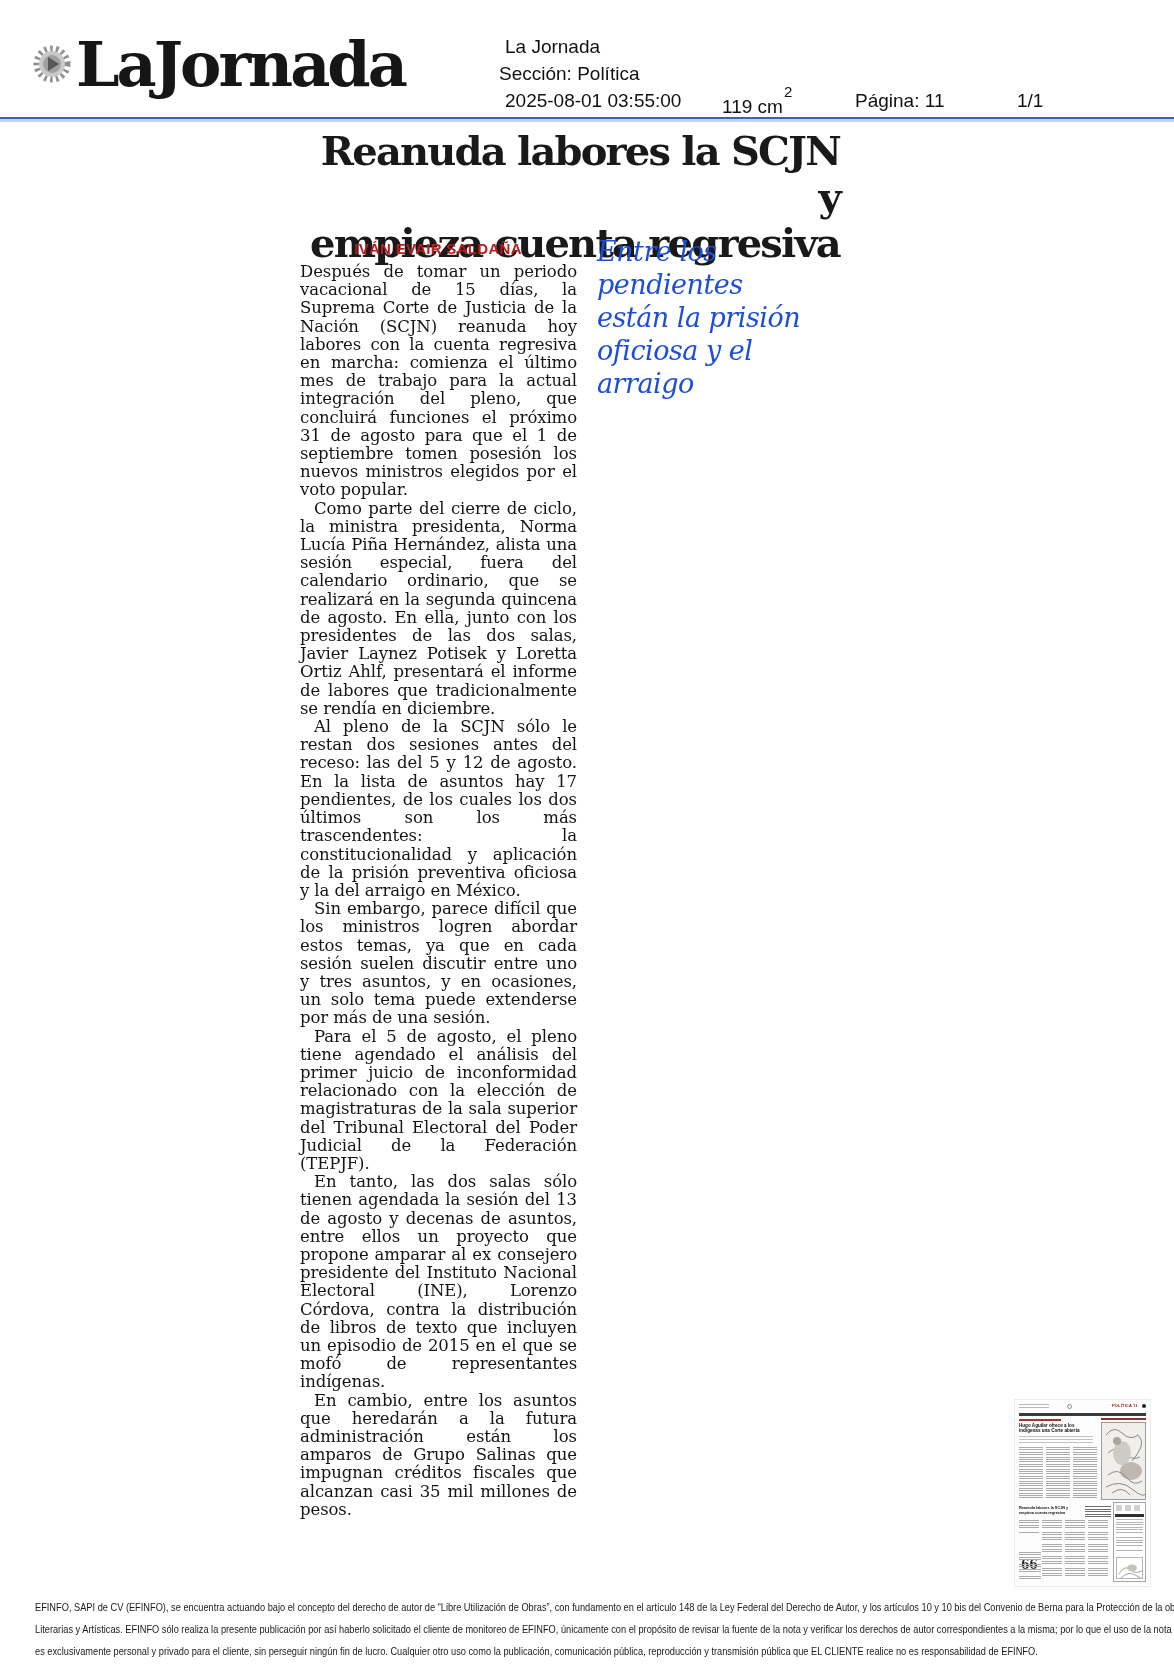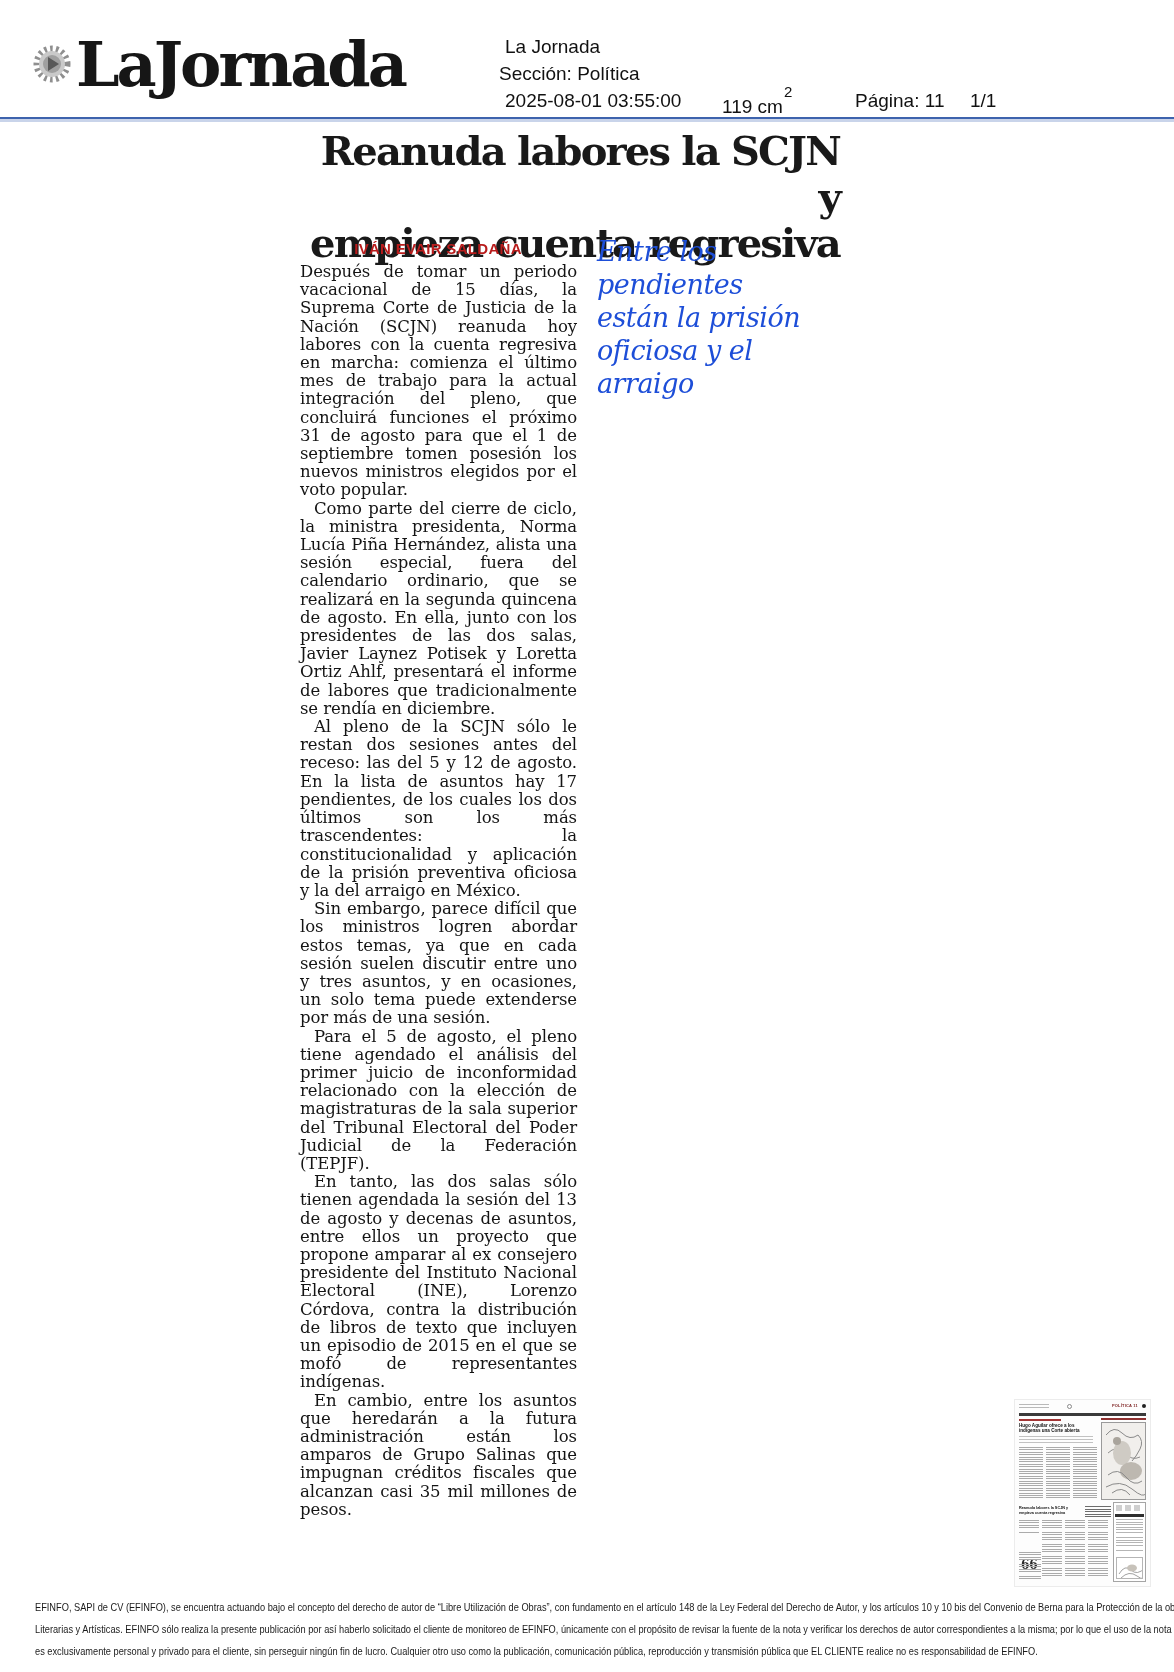--- a/index.html
+++ b/index.html
@@ -16,21 +16,21 @@
     font-family:"DejaVu Serif", serif; font-weight:900; font-size:62px; color:#161616;
     letter-spacing:-3px; line-height:1;
   }
   .meta-item { position:absolute; font-size:19px; color:#111; white-space:nowrap; }
   .m-pub      { left:505px; top:36px; }
   .m-section  { left:499px; top:63px; }
   .m-date     { left:505px; top:90px; }
   .m-area     { left:722px; top:92px; }
   .m-area sup { font-size:15px; position:relative; top:-9px; left:1px; }
   .m-page     { left:855px; top:90px; }
-  .m-count    { left:970px; top:90px; }
+  .m-count    { left:1017px; top:90px; }
   .blue-rule {
     position:absolute; left:0; top:117px; width:1174px; height:5px;
     background:#3d63ad; border-bottom:3px solid #c9d4ea;
   }
 
   
   .headline {
     position:absolute; left:300px; top:128px; width:540px;
     font-family:"DejaVu Serif", serif; font-weight:700; color:#191919;
     font-size:40px; line-height:46px; letter-spacing:-1.8px;text-align:right;

